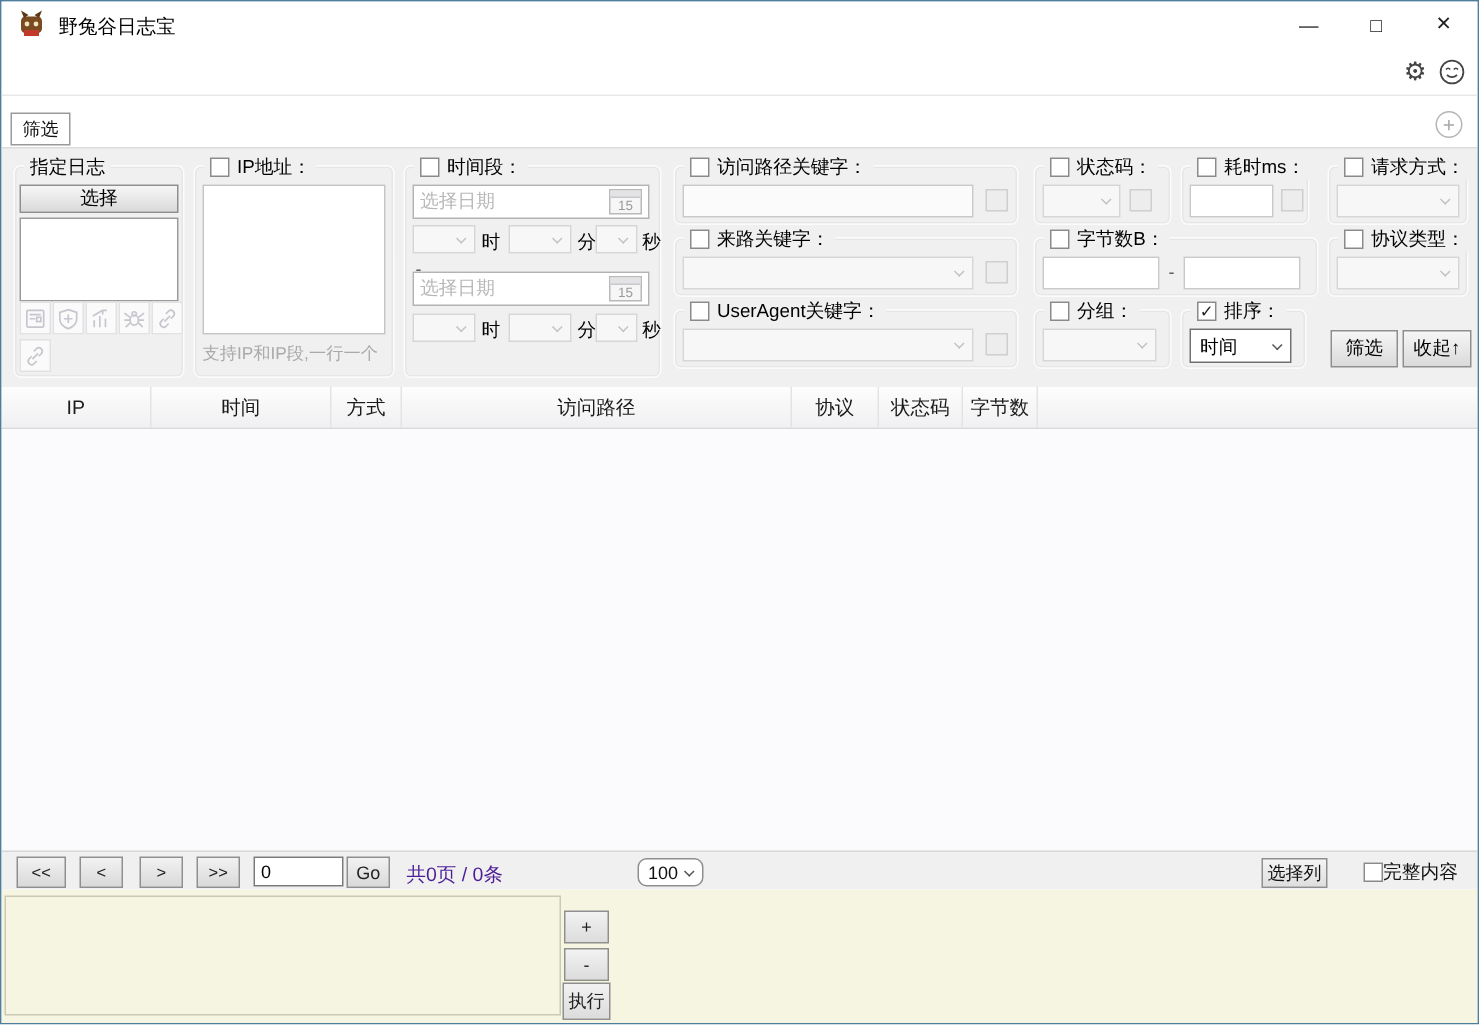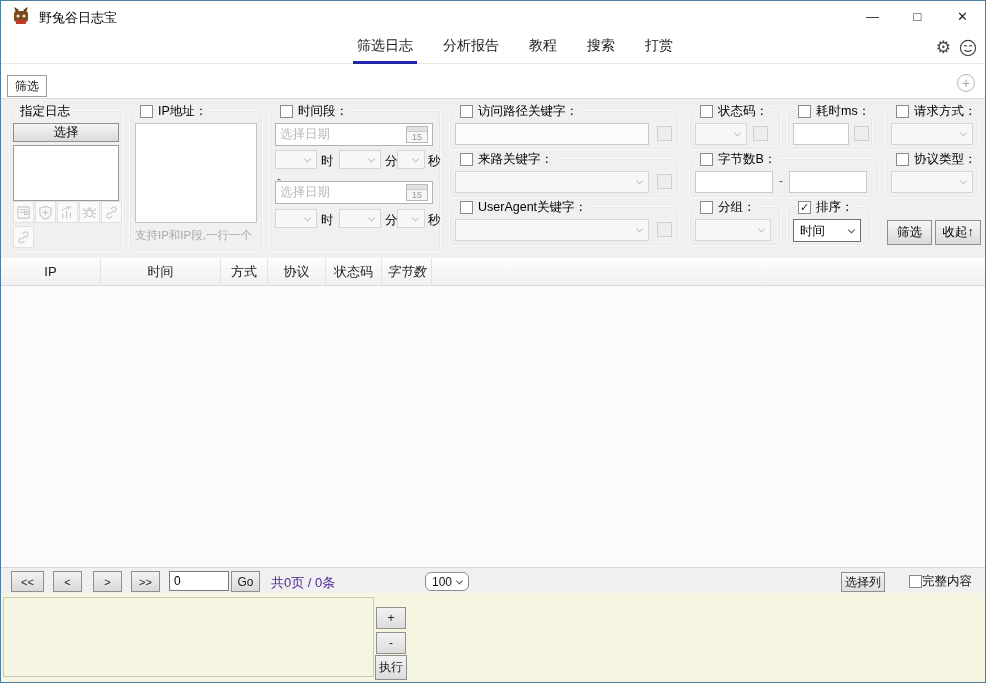--- a/index.html
+++ b/index.html
@@ -83,27 +83,20 @@
         <circle cx="13" cy="10" r="1.6" fill="#f3e3c2"></circle>
       <rect x="5" y="14" width="10" height="4" fill="#c0392b"></rect>
     </svg>
     <span id="title">野兔谷日志宝</span>
     <div class="wbtn" id="btn-min">—</div>
     <div class="wbtn" id="btn-max">□</div>
     <div class="wbtn" id="btn-close">✕</div>
   </div>
 
   <div id="menubar">
-    <div id="menuitems">
-      <div class="menu-item active">筛选日志</div>
-      <div class="menu-item">分析报告</div>
-      <div class="menu-item">教程</div>
-      <div class="menu-item">搜索</div>
-      <div class="menu-item">打赏</div>
-    </div>
     <div id="menu-right">
       <span id="gear">⚙</span>
       <span id="smiley">
         <svg width="18" height="18" viewBox="0 0 18 18">
             <circle cx="9" cy="9" r="7.6" fill="none" stroke="#444" stroke-width="1.2"></circle>
             <path d="M5 7.4 Q6.4 5.6 7.8 7.4" fill="none" stroke="#444" stroke-width="1.1"></path>
             <path d="M10.2 7.4 Q11.6 5.6 13 7.4" fill="none" stroke="#444" stroke-width="1.1"></path>
             <path d="M5.6 11 Q9 13.8 12.4 11" fill="none" stroke="#444" stroke-width="1.1"></path>
           </svg>
       </span>
@@ -318,23 +311,24 @@
     <div class="combo en" style="left:792px; top:120px; width:68px; height:23px; background:#fff;"><span>时间</span><span class="arr" style="border-color:#555;"></span></div>
 
     <div class="gbtn" style="position:absolute; left:886px; top:121px; width:45px; height:25px;">筛选</div>
     <div class="gbtn" style="position:absolute; left:934px; top:121px; width:46px; height:25px;">收起↑</div>
   </div>
 
   <div id="theader">
     <div class="th" style="width:100px;">IP</div>
     <div class="th" style="width:120px;">时间</div>
     <div class="th" style="width:47px;">方式</div>
+    <div class="th" style="width:260px;">访问路径</div>
     <div class="th" style="width:58px;">协议</div>
     <div class="th" style="width:56px;">状态码</div>
-    <div class="th" style="width:50px;font-style:italic;">字节数</div>
+    <div class="th" style="width:50px;">字节数</div>
     <div class="th" style="width:36px; border-right:none;"></div>
   </div>
   <div id="tbody"></div>
 
   <div id="pagebar">
     <div class="pgbtn" style="left:10px; width:33px;">&lt;&lt;</div>
     <div class="pgbtn" style="left:52px; width:29px;">&lt;</div>
     <div class="pgbtn" style="left:92px; width:29px;">&gt;</div>
     <div class="pgbtn" style="left:130px; width:29px;">&gt;&gt;</div>
     <input id="page-input" value="0" style="">

